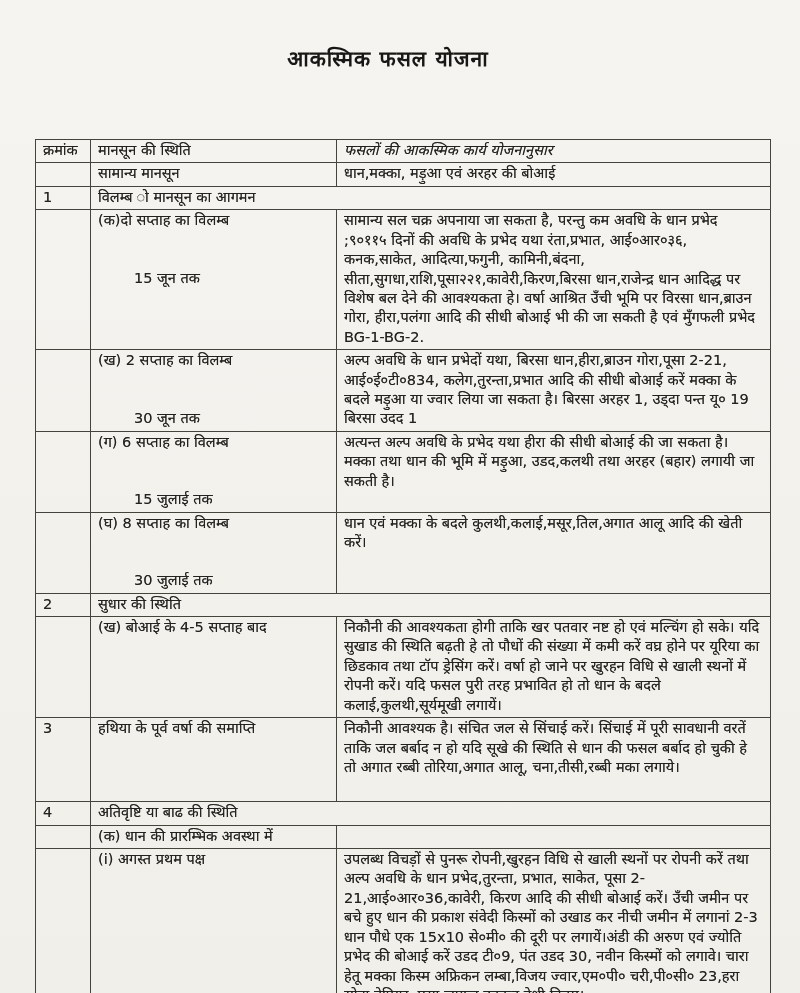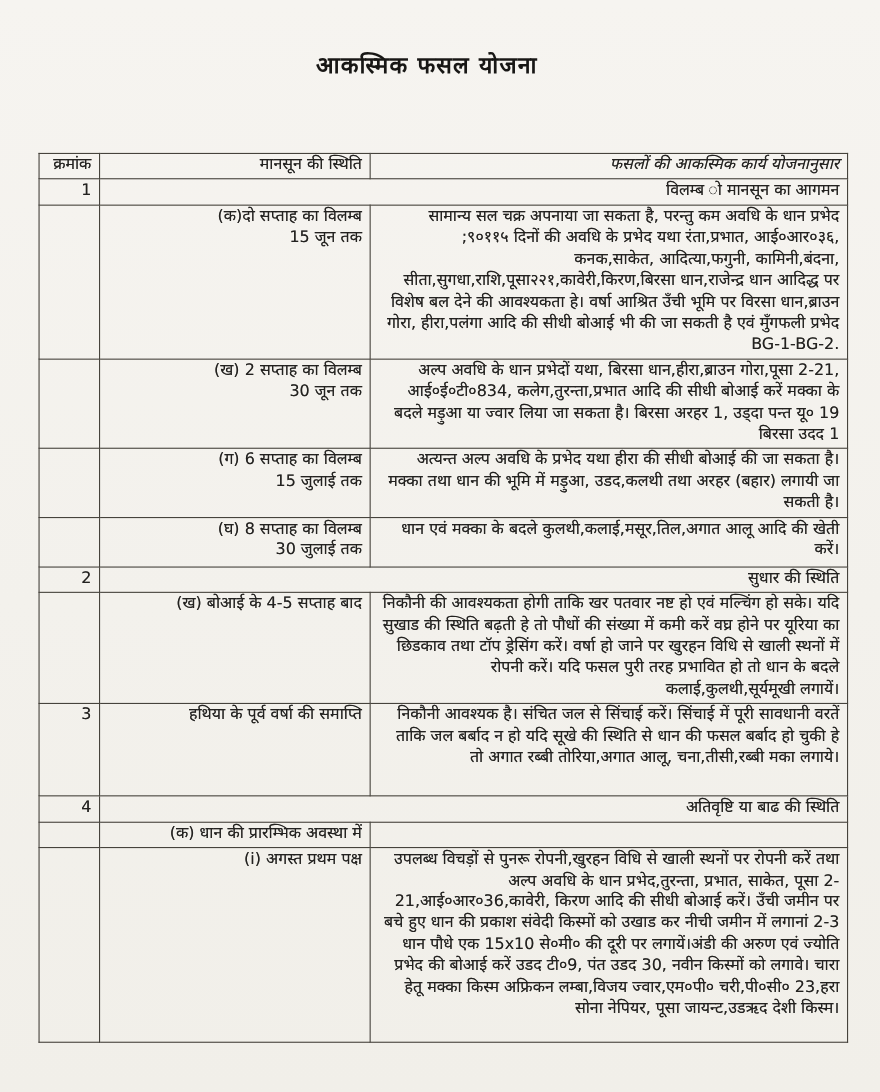--- a/index.html
+++ b/index.html
@@ -29,27 +29,26 @@
   .doc-table td {
     border: 1px solid #46433c;
     vertical-align: top;
     padding: 1px 7px 2px 7px;
     font-size: 14.5px;
     line-height: 1.34;
     font-weight: 500;
     color: #232220;
     text-shadow: 0 0 0.5px rgba(30,28,25,0.55);
     word-wrap: break-word;
-    text-align: right;
   }
   .col-serial { width: 55px; }
   .col-cond   { width: 246px; }
   .col-action { width: 434px; font-style: italic; }
   .bold { font-weight: bold; }
-  .sub-line { padding-left: 36px; }
+  .sub-line { padding-left: 36px; margin-top: 38px; }
   
   .hA { height: 22px; }   
   .hB { height: 121px; }  
   .hC { height: 72px; }   
   .hD { height: 62px; }   
   .hE { height: 45px; }   
   .hF { height: 88px; }   
   .hG { height: 84px; }   
   .hH { height: 177px; }  
   .hI { height: 44px; }   
@@ -62,20 +61,25 @@
   <h1 class="title">आकस्मिक फसल योजना</h1>
 
   <table class="doc-table">
     <tbody>
       <tr class="hA">
         <td class="col-serial bold">क्रमांक</td>
         <td class="col-cond bold">मानसून की स्थिति</td>
         <td class="col-action bold">फसलों की आकस्मिक कार्य योजनानुसार</td>
       </tr>
 
+      <tr class="hA">
+        <td></td>
+        <td>सामान्य मानसून</td>
+        <td>धान,मक्का, मड़ुआ एवं अरहर की बोआई</td>
+      </tr>
 
       <tr class="hA">
         <td>1</td>
         <td colspan="2">विलम्ब ो मानसून का आगमन</td>
       </tr>
 
       <tr class="hB">
         <td></td>
         <td>
           <div>(क)दो सप्ताह का विलम्ब</div>

